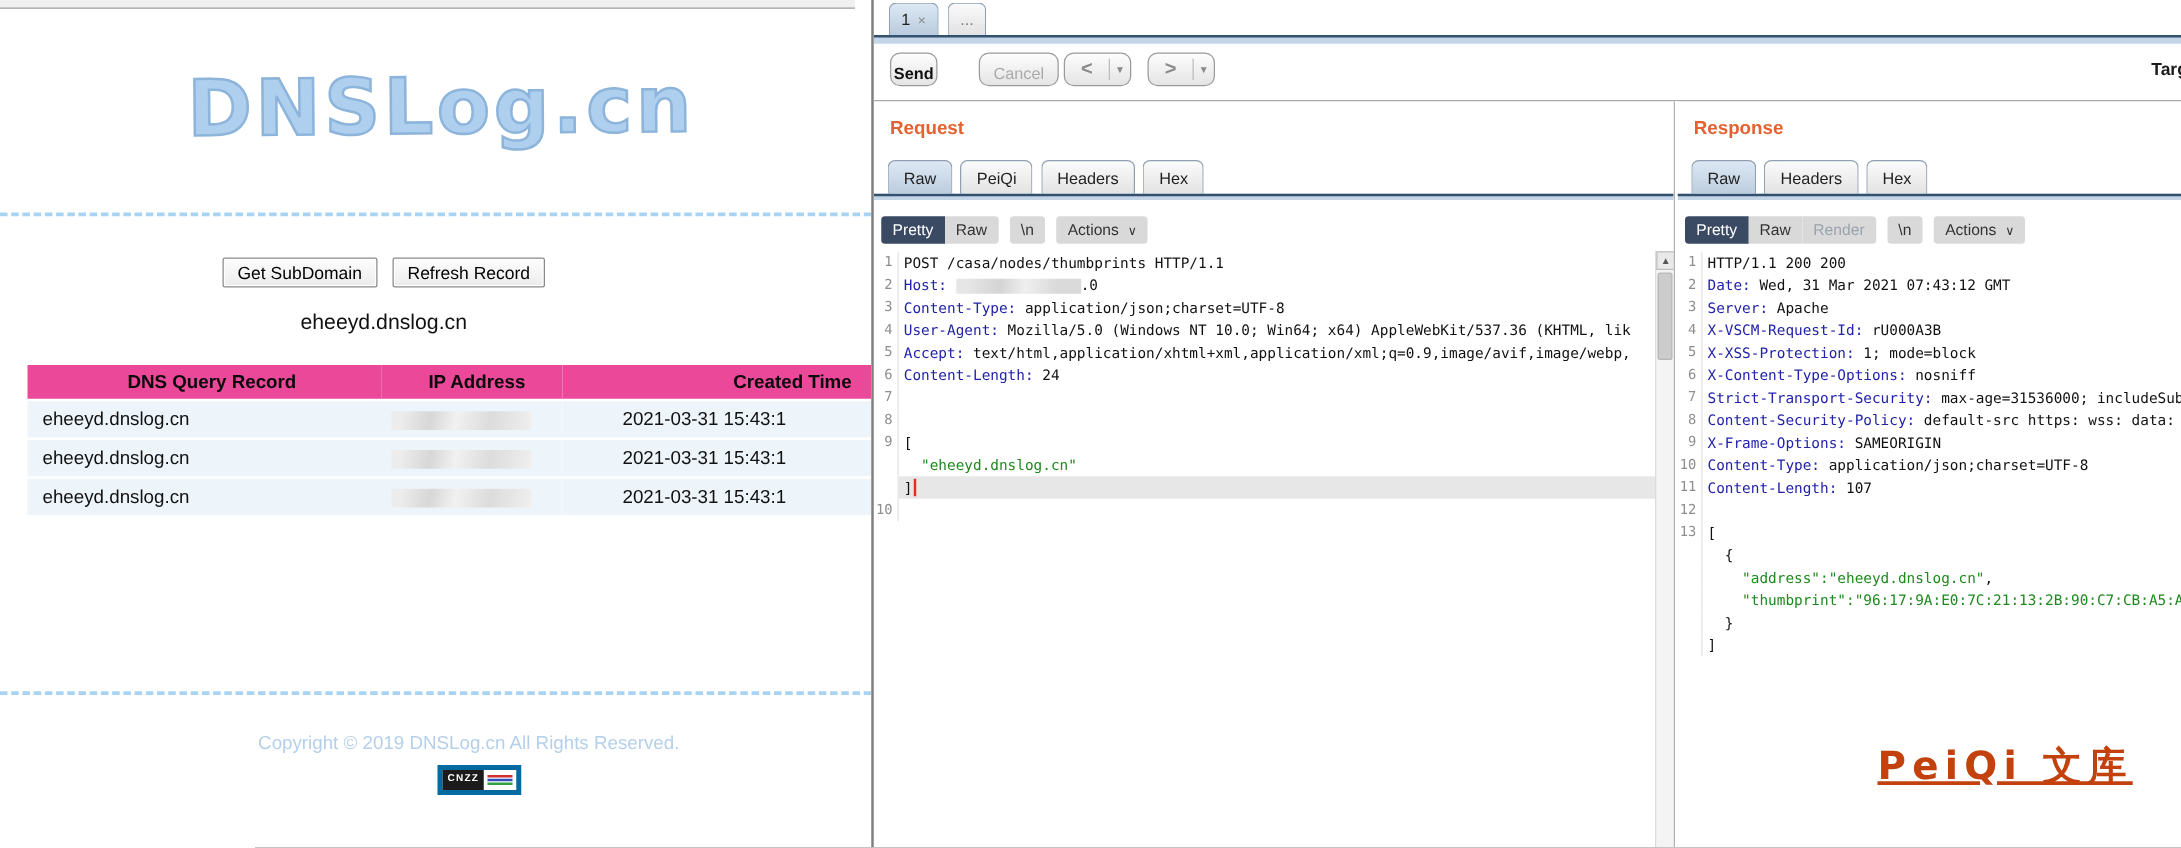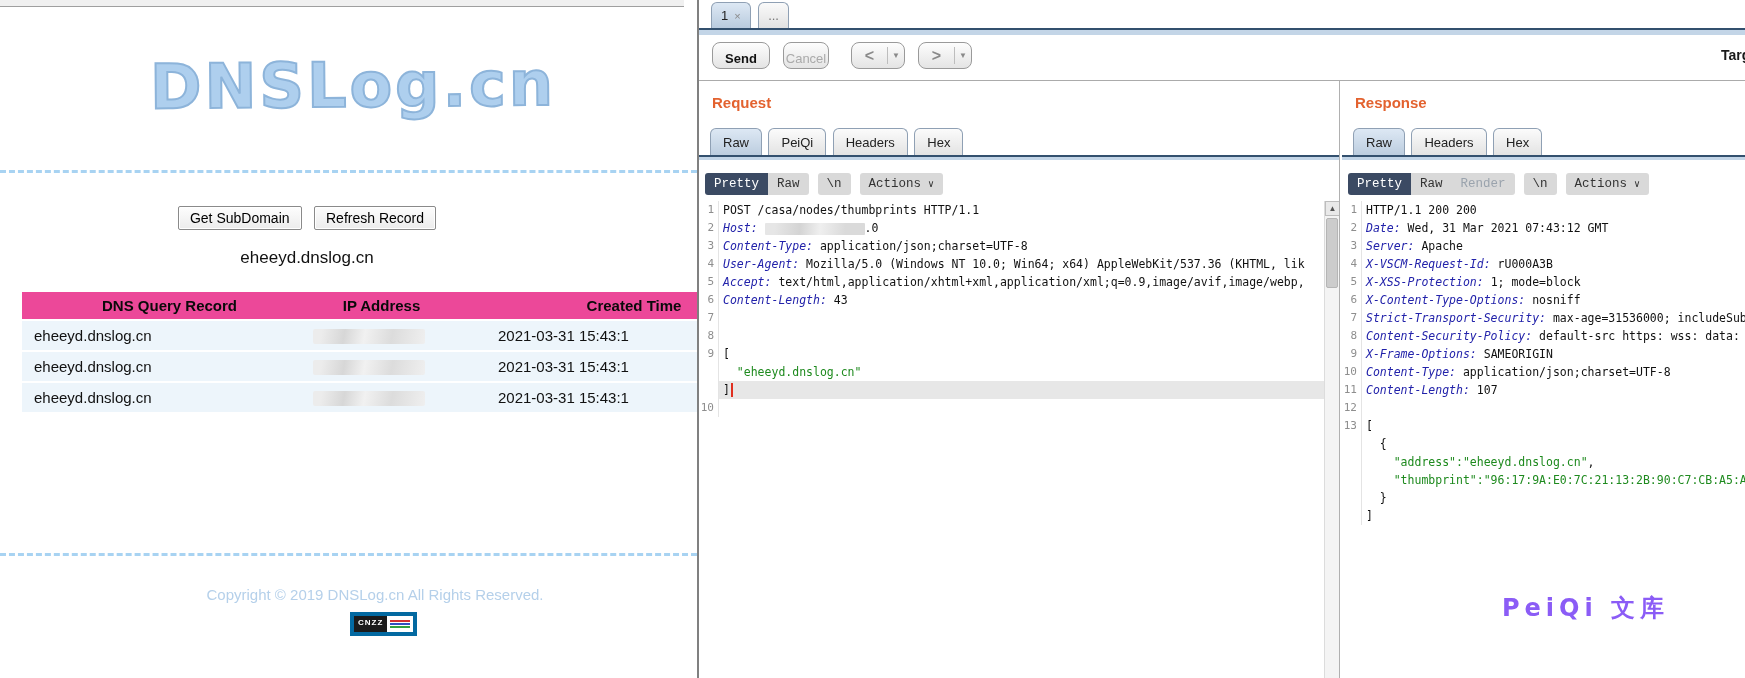--- a/index.html
+++ b/index.html
@@ -40,70 +40,70 @@
   .tabbar { position:absolute; left:12px; top:2px; height:26px; }
   .btab { display:inline-block; vertical-align:bottom; height:26px; padding:5px 9px 0 9px; margin-right:3px;
           font-size:13px; color:#222; border:1px solid #8fa0b4; border-bottom:none; border-radius:6px 6px 0 0;
           background:linear-gradient(#fafafa,#e2e2e2); cursor:pointer; }
   .btab.active { background:linear-gradient(#dde8f4,#b9cbde); }
   .btab .x { color:#8a8a8a; font-size:11px; margin-left:6px; }
   .btab.more { color:#777; }
   .tab-band { position:absolute; left:0; top:28px; width:100%; height:7px; border-top:2px solid #33506e; background:#c3d5e7; }
   .toolbar-btn { position:absolute; top:42px; height:27px; border:1px solid #9a9a9a; border-radius:8px;
                  background:linear-gradient(#fdfdfd,#e4e4e4); font-size:13px; text-align:center; cursor:pointer; }
-  .tb-send   { left:13px;  width:58px; font-weight:bold; color:#111; padding-top:5px; }
-  .tb-cancel { left:84px;  width:46px; color:#aaa; padding-top:5px; }
+  .tb-send   { left:13px;  width:38px; font-weight:bold; color:#111; padding-top:5px; }
+  .tb-cancel { left:84px;  width:64px; color:#aaa; padding-top:5px; }
   .tb-nav { display:flex; align-items:center; }
   .tb-prev { left:152px; width:54px; } .tb-next { left:219px; width:54px; }
   .nav-main { flex:1; font-weight:bold; font-size:16px; color:#8a8a8a; text-align:center; }
   .nav-sep { width:1px; height:17px; background:#bdbdbd; }
   .nav-caret { width:16px; font-size:8px; color:#8a8a8a; text-align:center; }
   .target-label { position:absolute; left:1022px; top:47px; font-size:14px; font-weight:bold; color:#1a1a1a; white-space:nowrap; }
   .tool-sep { position:absolute; left:0; top:80px; width:100%; border-top:1px solid #ababab; }
 
   .panel { position:absolute; top:81px; height:597px; overflow:hidden;padding-left:48px; }
   .panel-req { left:0; width:640px; }
   .panel-resp { left:643px; width:405px; }
   .splitter { position:absolute; left:640px; top:81px; width:3px; height:597px; background:#fff; border-left:1px solid #b0b0b0; }
   .panel-title { position:absolute; left:13px; top:13px; font-size:15px; font-weight:bold; color:#e3622f; }
   .subtabs { position:absolute; left:11px; top:47px; height:27px; white-space:nowrap; }
   .stab { display:inline-block; vertical-align:bottom; height:27px; padding:6px 12px 0 12px; margin-right:2px;
           font-size:13px; color:#222; border:1px solid #8fa0b4; border-bottom:none; border-radius:6px 6px 0 0;
           background:linear-gradient(#fbfbfb,#e3e3e3); cursor:pointer; }
   .stab.active { background:linear-gradient(#dde8f4,#bccddf); }
   .subtab-band { position:absolute; left:0; top:74px; width:100%; height:5px; border-top:2px solid #33506e; background:#c3d5e7; }
-  .viewrow { position:absolute; left:6px; top:91px; height:23px; display:flex; align-items:center;font-family:Liberation Mono, monospace; }
+  .viewrow { position:absolute; left:6px; top:91px; height:23px; display:flex; align-items:center; }
   .vbtn { height:22px; padding:4px 9px 0 9px; font-size:12.5px; background:#d9d9d9; color:#333; cursor:pointer; }
   .vbtn.first { border-radius:3px 0 0 3px; } .vbtn.last { border-radius:0 3px 3px 0; }
   .vbtn.single { border-radius:3px; margin-left:9px; }
   .vbtn.active { background:#3b4a63; color:#fff; }
   .vbtn.disabled { color:#9aa3ad; }
   .vbtn .caret { font-size:10px; margin-left:7px; }
 
   .editor { position:absolute; left:0; top:120px; bottom:0; background:#fff; overflow:hidden;
             font-family:"DejaVu Sans Mono", monospace; font-size:11.5px; }
   .ed-req { width:625px; } .ed-resp { width:405px; }
   .edrow { display:flex; height:18px; line-height:18px; white-space:pre; }
   .lnum { width:20px; text-align:right; color:#8e8e8e; font-size:11px; flex:none; border-right:1px solid #e4e4e4; padding-right:4px; }
   .lcode { flex:1; padding-left:4px; overflow:hidden; }
   .edrow.hl .lcode { background:#e7e7e7; }
   .seg.plain { color:#111; }
-  .seg.hdr { color:#2222aa;font-style:italic; }
+  .seg.hdr { color:#2222aa; }
   .seg.str { color:#1e8a1e; }
   .seg.redact { display:inline-block; width:100px; height:12px; vertical-align:middle; border-radius:1px;
                 background:linear-gradient(95deg,#e6e6e6 10%,#d4d4d4 35%,#efefef 55%,#dadada 80%); }
   .cursor { display:inline-block; width:2px; height:14px; background:#e03020; vertical-align:text-bottom; margin-left:1px; }
 
   .vscroll { position:absolute; right:0; top:120px; bottom:0; width:15px; background:#f4f4f4; border-left:1px solid #dcdcdc; }
   .vs-up { position:absolute; top:0; left:0; width:15px; height:15px; background:#e9e9e9; border:1px solid #bdbdbd;
            font-size:8px; color:#555; text-align:center; line-height:14px; cursor:pointer; }
   .vs-thumb { position:absolute; top:17px; left:1px; width:12px; height:70px; background:#cccccc; border:1px solid #b5b5b5; border-radius:2px; cursor:pointer; }
 
-  .watermark { position:absolute; left:1502px; top:592px; font-size:24px; font-weight:bold; color:#8b5cf6;
-               letter-spacing:5px; font-family:"DejaVu Sans", sans-serif; white-space:nowrap; }
+  .watermark { position:absolute; left:1502px; top:592px; font-size:31px; font-weight:bold; color:#c2410c;
+               letter-spacing:5px; font-family:"DejaVu Sans", sans-serif; white-space:nowrap;text-decoration:underline; }
 </style>
 </head>
 <body>
 
 <div class="screen">
 
   <div class="left-page">
     <div class="top-strip"></div>
     <div class="logo">DNSLog.cn</div>
     <div class="dash1"></div>
@@ -217,21 +217,21 @@
             <span class="lcode"><span class="seg hdr">User-Agent: </span><span class="seg plain">Mozilla/5.0 (Windows NT 10.0; Win64; x64) AppleWebKit/537.36 (KHTML, lik</span></span>
           </div>
 
           <div class="edrow">
             <span class="lnum">5</span>
             <span class="lcode"><span class="seg hdr">Accept: </span><span class="seg plain">text/html,application/xhtml+xml,application/xml;q=0.9,image/avif,image/webp,</span></span>
           </div>
 
           <div class="edrow">
             <span class="lnum">6</span>
-            <span class="lcode"><span class="seg hdr">Content-Length: </span><span class="seg plain">43</span></span>
+            <span class="lcode"><span class="seg hdr">Content-Length: </span><span class="seg plain">24</span></span>
           </div>
 
           <div class="edrow">
             <span class="lnum">7</span>
             <span class="lcode"></span>
           </div>
 
           <div class="edrow">
             <span class="lnum">8</span>
             <span class="lcode"></span>

